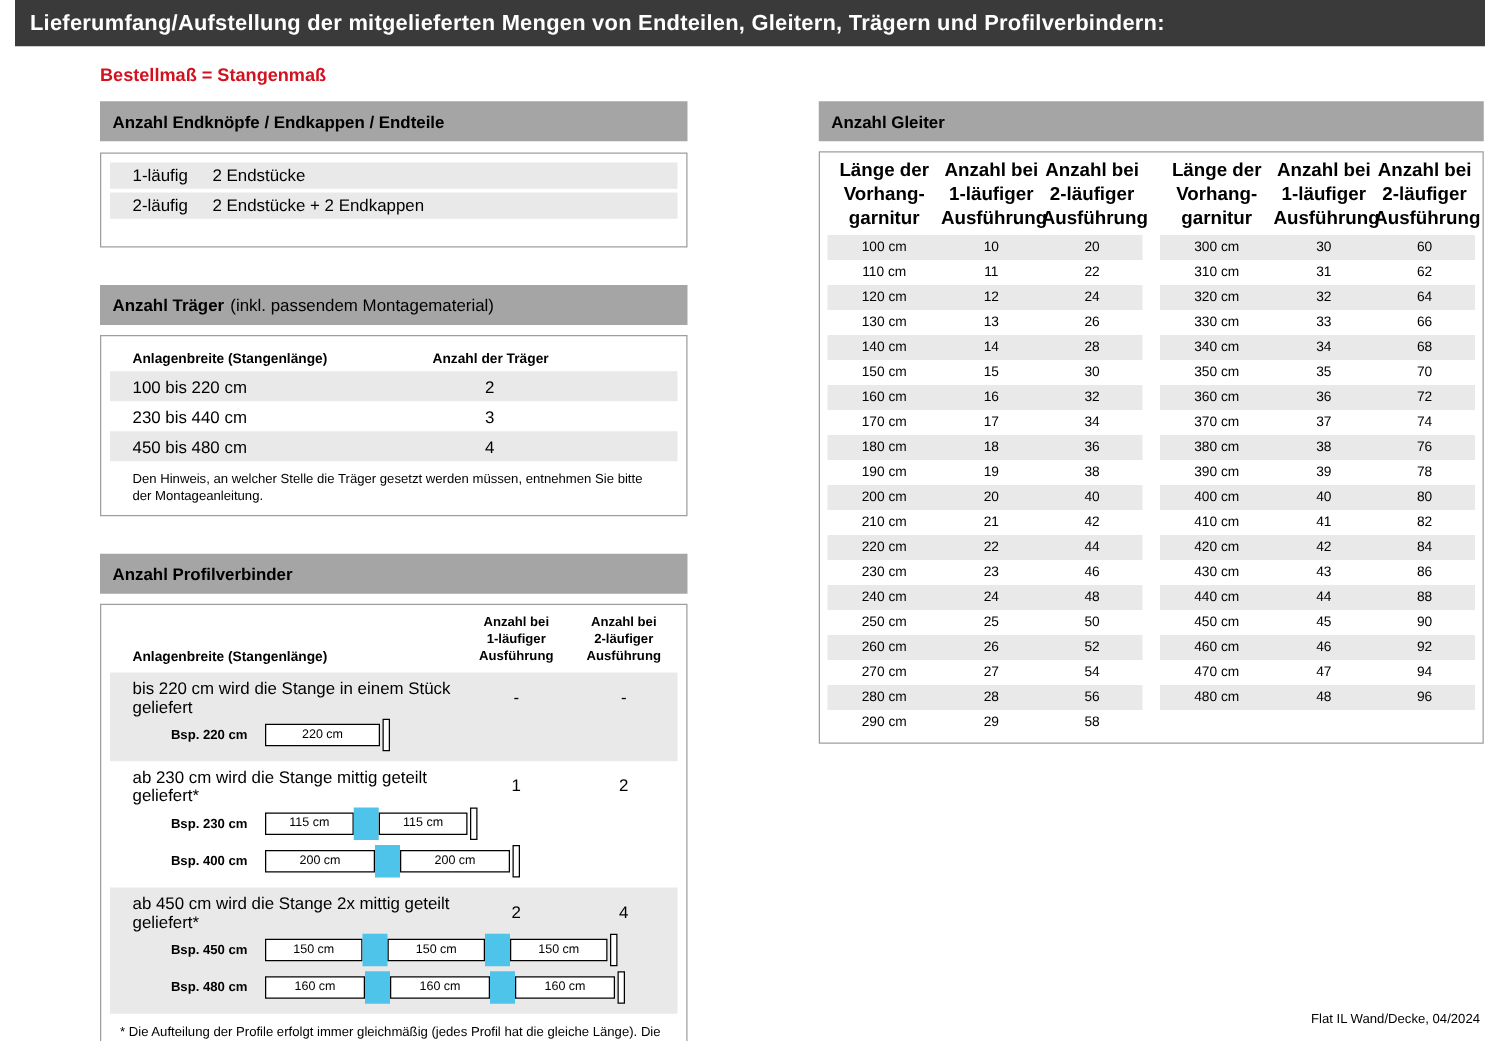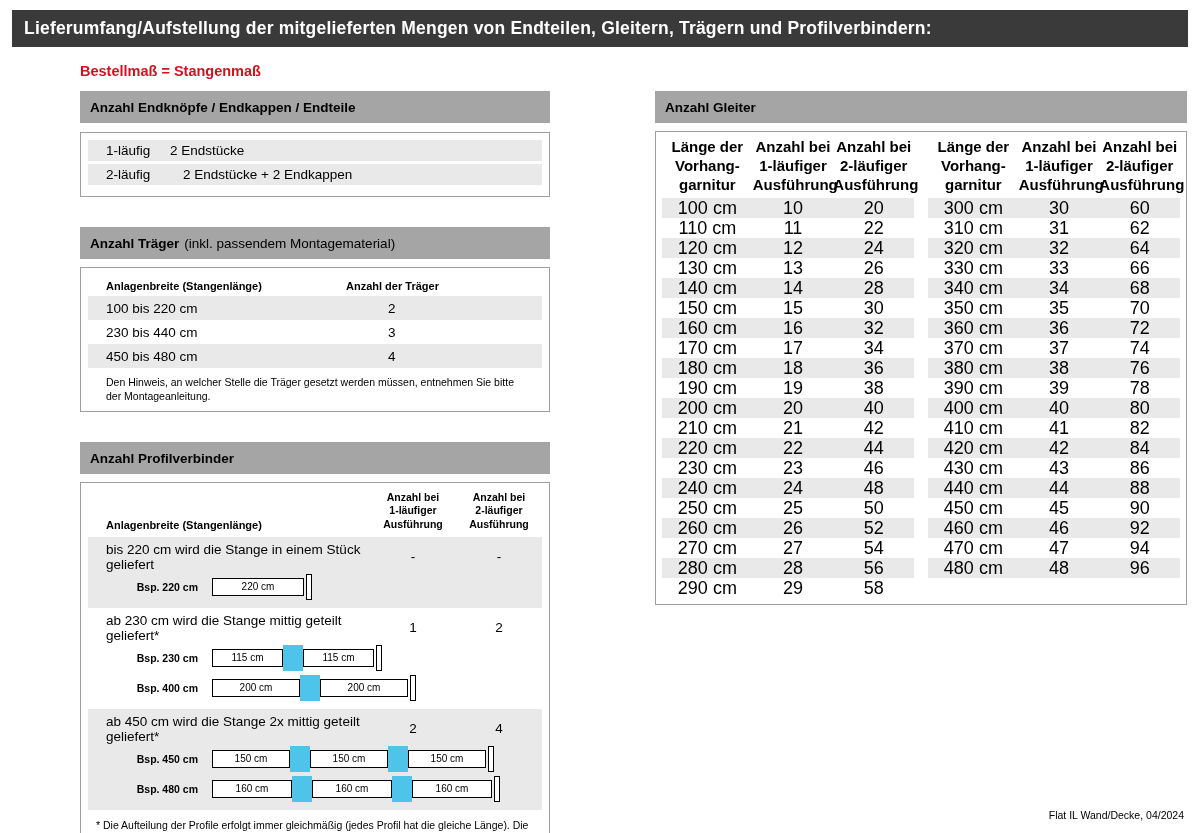--- a/index.html
+++ b/index.html
@@ -1,21 +1,21 @@
 <!DOCTYPE html>
 <html style="--title_bar_bg: #3a3a3a; --section_bar_bg: #a5a5a5; --row_stripe: #e9e9e9; --accent_red: #d2121e; --connector_cyan: #4fc4ea; --border_gray: #9e9e9e;"><head>
 <meta charset="utf-8">
 <style>
   * { margin:0; padding:0; box-sizing:border-box; }
   html,body { background:#fff; }
   body {
     width:1200px; height:833px; position:relative; overflow:hidden;
     font-family:"Liberation Sans", sans-serif; color:#000;
   }
-  .page { padding:10px 12px; height:100%; position:relative; }
+  .page { padding:0 12px; height:100%; position:relative; }
 
   .titlebar {
     background:var(--title_bar_bg,#3a3a3a); height:37px;
     display:flex; align-items:center; padding:0 12px; margin-bottom:16px;
   }
   .titlebar h1 { color:#fff; font-size:17.5px; font-weight:bold; letter-spacing:.2px; }
 
   .subtitle {
     margin-left:68px; color:var(--accent_red,#d2121e);
     font-weight:bold; font-size:14.5px; margin-bottom:12px;
@@ -33,21 +33,21 @@
   .section-bar .suffix { font-weight:normal; margin-left:5px; }
 
   .box { border:1px solid var(--border_gray,#9e9e9e); background:#fff; }
 
   
   .endteile-box { margin-top:9px; padding:7px; margin-bottom:30px; }
   .et-row {
     background:var(--row_stripe,#e9e9e9); height:21px;
     display:flex; align-items:center; font-size:13.5px; margin-bottom:3px;
   }
-  .et-row:last-child { margin-bottom:4px;gap:13px; }
+  .et-row:last-child { margin-bottom:15px; }
   .et-label { width:82px; padding-left:18px; }
 
   
   .traeger-box { margin-top:8px; padding:8px 7px 6px; margin-bottom:30px; }
   .t-header { display:flex; align-items:center; font-size:11px; font-weight:bold; height:20px; }
   .t-header .h1 { flex:1; padding-left:18px; }
   .t-header .h2 { width:196px; }
   .t-row { display:flex; align-items:center; height:24px; font-size:13.5px; }
   .t-body .t-row:nth-child(odd) { background:var(--row_stripe,#e9e9e9); }
   .t-row .c1 { flex:1; padding-left:18px; }
@@ -81,21 +81,21 @@
   .gleiter-box { margin-top:8px; padding:6px; display:flex; gap:14px; }
   .g-table { flex:1; }
   .g-header { display:flex; margin-bottom:4px; }
   .g-header span {
     font-size:15px; font-weight:bold; white-space:pre-line;
     line-height:1.25; text-align:center;
   }
   .g-c0 { width:36%; text-align:center; }
   .g-c1 { width:32%; text-align:center; }
   .g-c2 { width:32%; text-align:center; }
-  .g-row { display:flex; align-items:center; height:20px; font-size:18px; }
+  .g-row { display:flex; align-items:center; height:20px; font-size:11px; }
   .g-body .g-row:nth-child(odd) { background:var(--row_stripe,#e9e9e9); }
 
   .footer { position:absolute; right:16px; bottom:12px; font-size:10.5px; }
 </style>
 </head>
 <body>
 
 <div class="page">
 
   <header class="titlebar">

